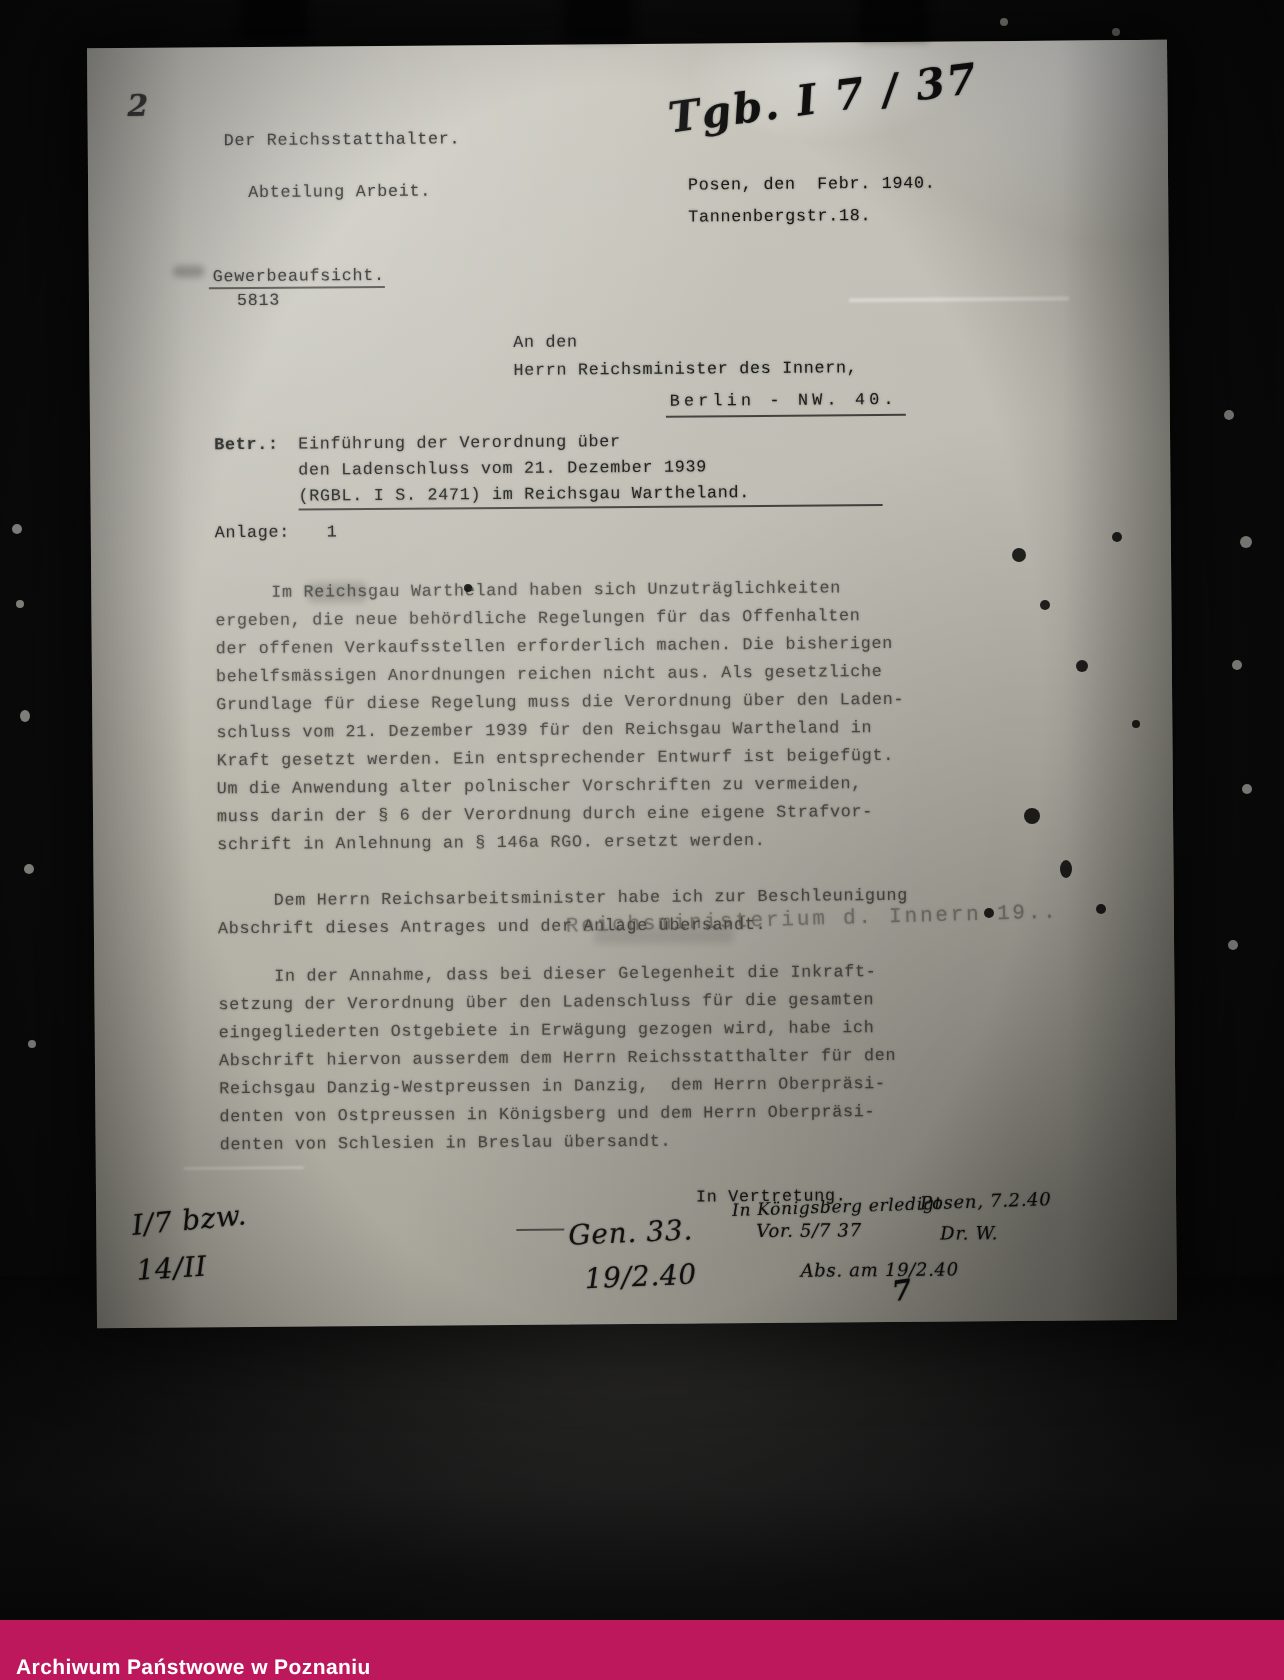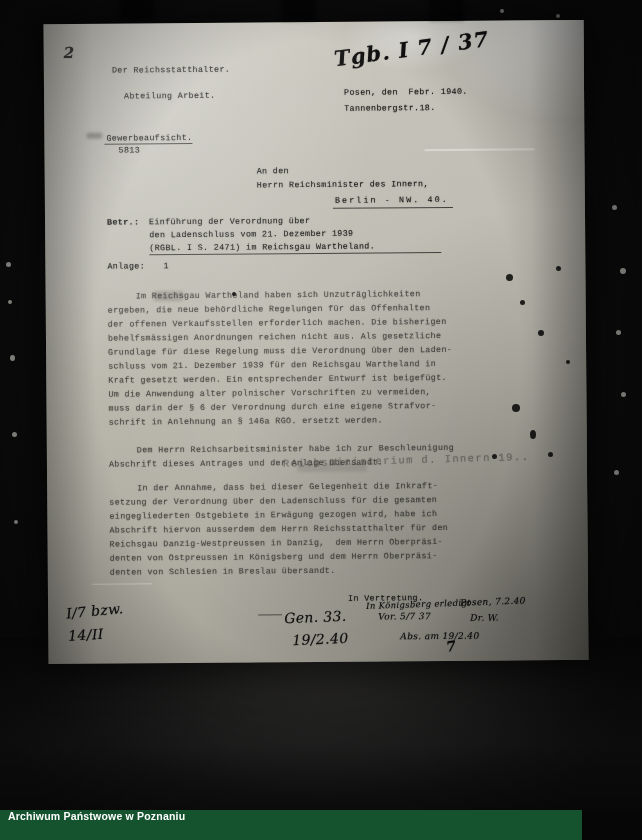--- a/index.html
+++ b/index.html
@@ -155,26 +155,26 @@
     height: 1px;
     background: #1d1d1b;
     opacity: .8;
   }
 
   
   .footer {
     position: absolute;
     left: 0;
     bottom: 0;
-    width: 582px;
+    width: 642px;
     height: 30px;
-    background: #14532d;
+    background: #be185d;
     z-index: 60;
     display: flex;
-    align-items: flex-start;
+    align-items: flex-end;
   }
   .footer .label {
     color: #ffffff;
     font-family: "Liberation Sans", sans-serif;
     font-size: 10.5px;
     font-weight: bold;
     padding-left: 8px;
     letter-spacing: .2px;
   }
 

